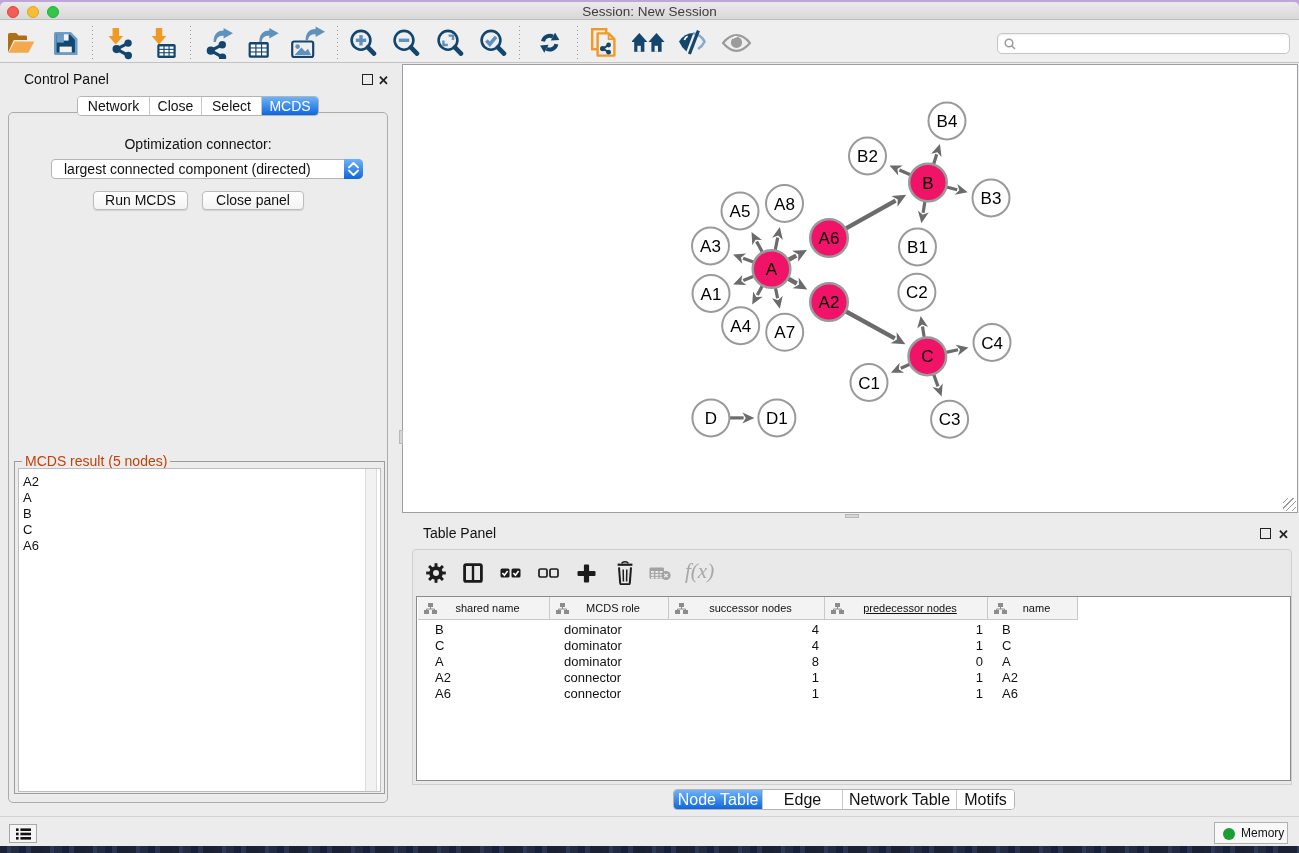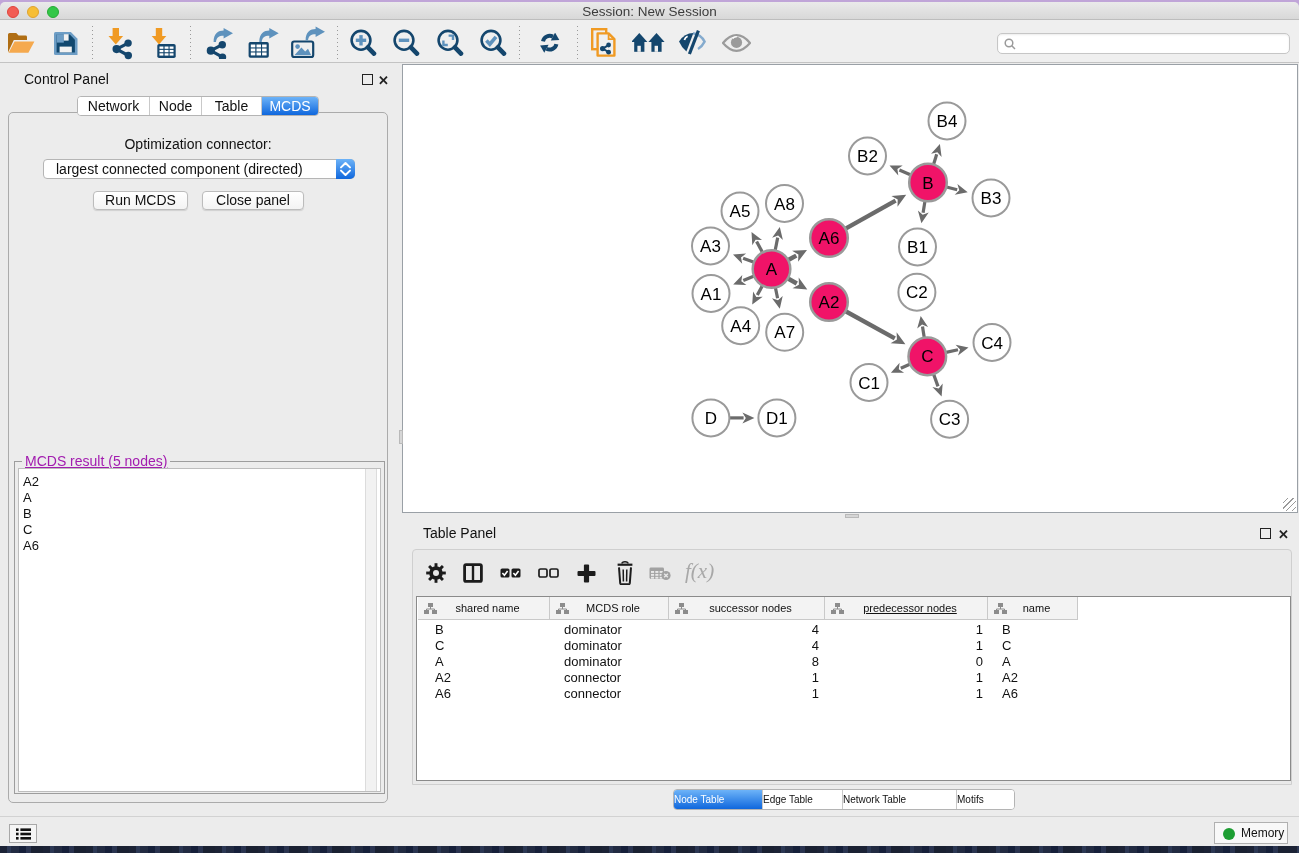--- a/index.html
+++ b/index.html
@@ -30,33 +30,33 @@
 .hdr-btn { font-size:12px; color:#222; top:72px; }
 #cp-tabs { left:77px; top:96px; height:20px; display:flex; border:1px solid #b4b4b4;
   border-radius:4px; background:#fff; overflow:hidden; z-index:3; }
 .tab { font-size:14px; color:#111; line-height:19px; text-align:center; border-right:1px solid #c9c9c9; background:#fff; }
 .tab.w1{width:72px;} .tab.w2{width:52px;} .tab.w3{width:60px;} .tab.w4{width:56px;}
 .tab:last-child { border-right:none; }
 .tab.sel { background:linear-gradient(#6db3f8,#0f67dd); color:#fff; }
 #cp-body { left:8px; top:112px; width:380px; height:691px; border:1px solid #ababab;
   border-radius:5px; background:#ececec; }
 #opt-label { left:0; top:136px; width:396px; text-align:center; font-size:14px; color:#111; }
-#dropdown { left:43px; top:159px; width:312px; height:20px; background:#fff;
+#dropdown { left:51px; top:159px; width:312px; height:20px; background:#fff;
   border:1px solid #b5b5b5; border-radius:4px; }
 #dropdown .dtext { position:absolute; left:12px; top:0; font-size:14px; line-height:19px; color:#111; }
 #dd-step { position:absolute; right:-1px; top:-1px; width:19px; height:20px; border-radius:0 5px 5px 0;
   background:linear-gradient(#6db3f8,#0f67dd); }
 .btn { background:linear-gradient(#ffffff,#f3f3f3); border:1px solid #bcbcbc; border-radius:4px;
   font-size:14px; color:#111; text-align:center; line-height:17px; height:19px;
   box-shadow:0 1px 1px rgba(0,0,0,.12); }
 #btn-run { left:93px; top:191px; width:95px; }
 #btn-close { left:202px; top:191px; width:102px; }
 
 #fieldset { left:14px; top:461px; width:371px; height:333px; border:1px solid #9d9d9d; }
-#fieldset-legend { left:22px; top:453px; font-size:14px; color:#a21caf; background:#ececec; padding:0 3px;text-decoration:underline; }
+#fieldset-legend { left:22px; top:453px; font-size:14px; color:#c2410c; background:#ececec; padding:0 3px; }
 #mcds-list { left:18px; top:468px; width:363px; height:324px; background:#fff; border:1px solid #bdbdbd; padding-top:5px; }
 #mcds-list .item { font-size:13px; color:#111; padding-left:4px; height:16px; line-height:16px; }
 #mcds-sb { position:absolute; right:3px; top:0; width:12px; height:100%; background:#f2f2f2; border-left:1px solid #dcdcdc; border-right:1px solid #dcdcdc; }
 
 
 #netwin { left:402px; top:64px; width:896px; height:449px; background:#fff;
   border:1px solid #9aa0a6; }
 #net-titlebar { left:0; top:0; width:894px; height:20px;
   background:linear-gradient(#f3f3f3,#d7d7d7); border-bottom:1px solid #b8b8b8; position:absolute; }
 #net-titlebar .title { width:100%; text-align:center; font-size:14px; color:#222; line-height:20px; }
@@ -73,21 +73,21 @@
 #tp-title { left:423px; top:525px; font-size:14px; color:#111; }
 #tp-box { left:412px; top:549px; width:880px; height:236px; background:#e9e9e9;
   border:1px solid #cfcfcf; border-radius:4px 4px 0 0; }
 #tbl { left:416px; top:596px; width:875px; height:185px; background:#fff; border:1px solid #8a8a8a; }
 .th { position:absolute; top:0; height:23px; background:#f3f3f3; border-right:1px solid #c9c9c9;
   border-bottom:1px solid #c9c9c9; font-size:11px; color:#111; text-align:center; line-height:23px; padding-left:8px; }
 .trow { position:absolute; font-size:13px; color:#111; height:16px; line-height:16px; }
 
 #bot-tabs { left:673px; top:789px; height:21px; display:flex; border:1px solid #b4b4b4;
   border-radius:4px; background:#fff; overflow:hidden; }
-.btab { font-size:10px; color:#111; line-height:20px; border-right:1px solid #c9c9c9; background:#fff; }
+.btab { font-size:16px; color:#111; line-height:20px; text-align:center; border-right:1px solid #c9c9c9; background:#fff; }
 .btab.v1{width:89px;} .btab.v2{width:80px;} .btab.v3{width:114px;} .btab.v4{width:57px;}
 .btab:last-child { border-right:none; }
 .btab.sel { background:linear-gradient(#6db3f8,#0f67dd); color:#fff; }
 
 
 #statusbar { left:0; top:816px; width:1299px; height:30px; background:#ececec; border-top:1px solid #d2d2d2; }
 #sb-btn { left:9px; top:824px; width:28px; height:19px; background:#f5f5f5; border:1px solid #a8a8a8; }
 #mem-btn { left:1214px; top:822px; width:74px; height:22px; background:#f8f8f8; border:1px solid #b0b0b0;
   font-size:12px; color:#111; }
 #mem-dot { position:absolute; left:8px; top:5px; width:12px; height:12px; border-radius:50%; background:#1d9e33; }
@@ -253,22 +253,22 @@
     <circle cx="5" cy="5" r="3.8" fill="none" stroke="#9a9a9a" stroke-width="1.5"></circle>
     <line x1="7.8" y1="7.8" x2="11" y2="11" stroke="#9a9a9a" stroke-width="1.5"></line>
   </svg>
 
 <div class="abs" id="cp-title">Control Panel</div>
 <div class="abs" style="left:362px;top:74px;width:11px;height:11px;border:1.5px solid #222;"></div>
 <div class="abs hdr-btn" style="left:378px;top:73px;font-weight:bold;font-size:13px;">✕</div>
 <div class="abs" id="cp-body"></div>
 <div class="abs" id="cp-tabs">
   <div class="tab w1">Network</div>
-    <div class="tab w2">Node</div>
-    <div class="tab w3">Table</div>
+    <div class="tab w2">Close</div>
+    <div class="tab w3">Select</div>
     <div class="tab w4 sel">MCDS</div>
 </div>
 <div class="abs" id="opt-label">Optimization connector:</div>
 <div class="abs" id="dropdown">
     <span class="dtext">largest connected component (directed)</span>
   <div id="dd-step"><svg width="20" height="20" viewBox="0 0 20 20">
         <g fill="none" stroke="#fff" stroke-width="2" stroke-linecap="round" stroke-linejoin="round">
           <path d="M5,8.4 L9.5,4 L14,8.4"></path>
           <path d="M5,11.6 L9.5,16 L14,11.6"></path>
         </g>

